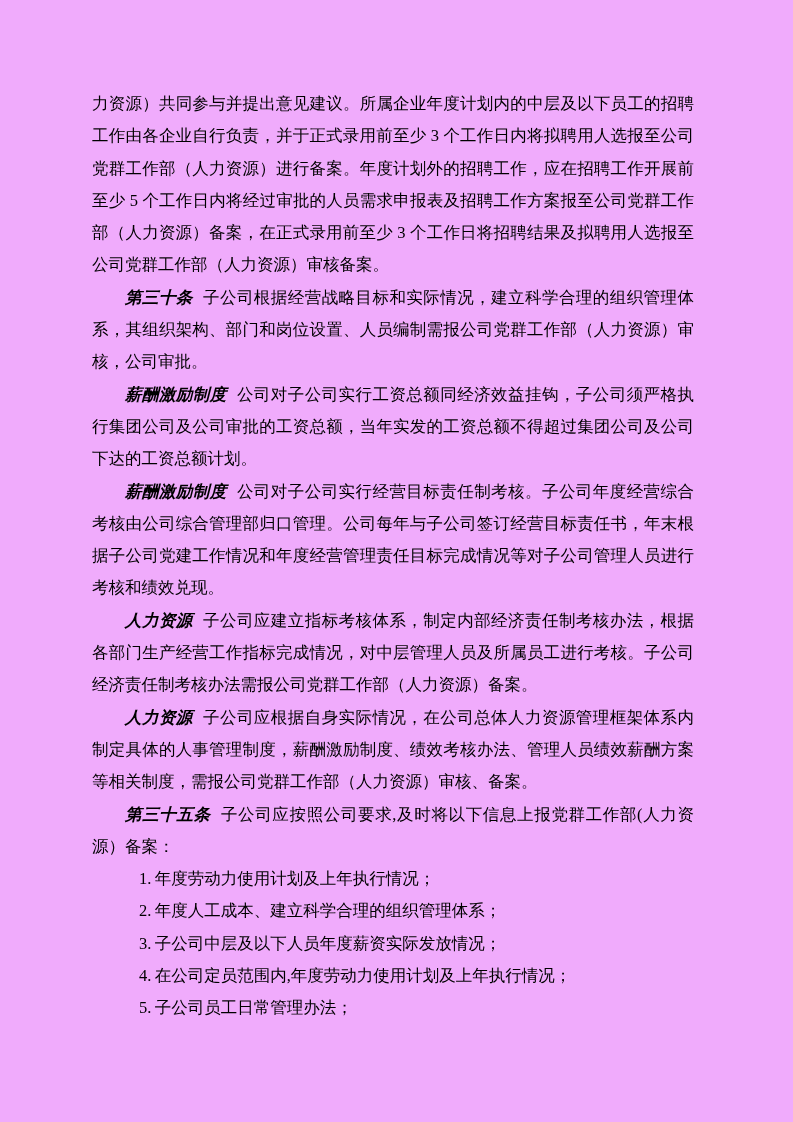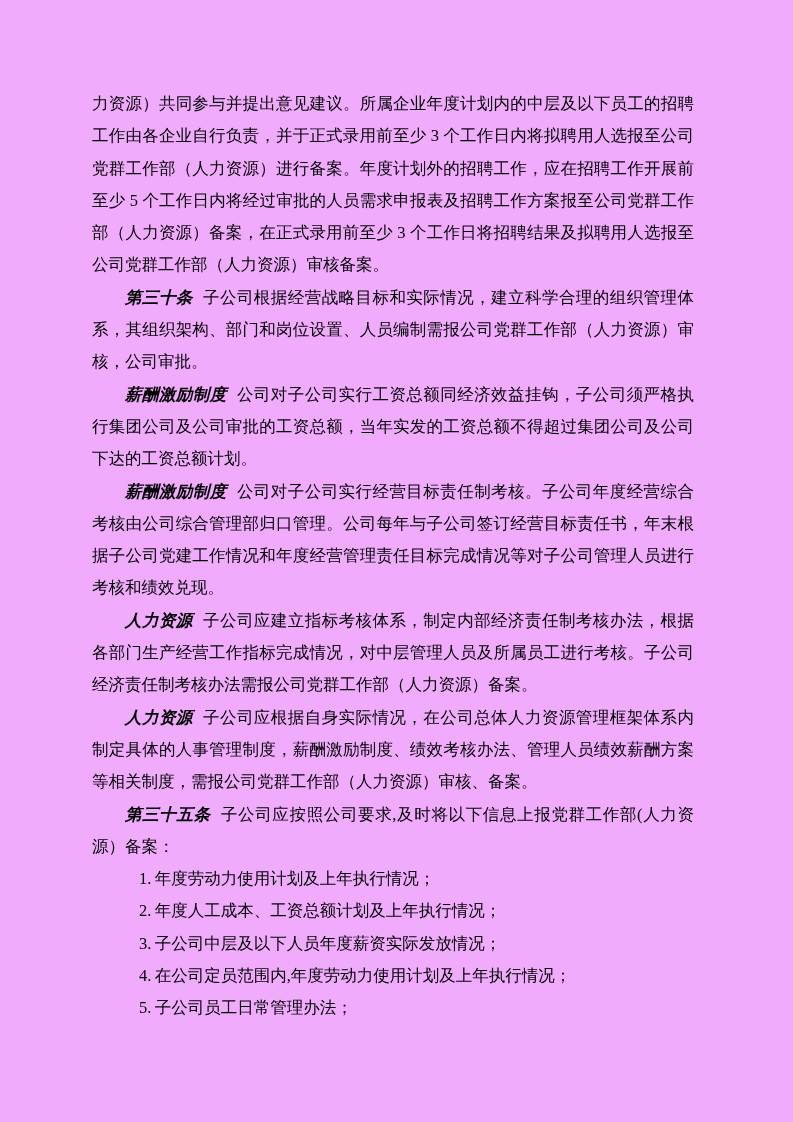--- a/index.html
+++ b/index.html
@@ -54,21 +54,21 @@
   <p class="article"><span class="article-label">薪酬激励制度</span><span>公司对子公司实行经营目标责任制考核。子公司年度经营综合考核由公司综合管理部归口管理。公司每年与子公司签订经营目标责任书，年末根据子公司党建工作情况和年度经营管理责任目标完成情况等对子公司管理人员进行考核和绩效兑现。</span></p>
 
   <p class="article"><span class="article-label">人力资源</span><span>子公司应建立指标考核体系，制定内部经济责任制考核办法，根据各部门生产经营工作指标完成情况，对中层管理人员及所属员工进行考核。子公司经济责任制考核办法需报公司党群工作部（人力资源）备案。</span></p>
 
   <p class="article"><span class="article-label">人力资源</span><span>子公司应根据自身实际情况，在公司总体人力资源管理框架体系内制定具体的人事管理制度，薪酬激励制度、绩效考核办法、管理人员绩效薪酬方案等相关制度，需报公司党群工作部（人力资源）审核、备案。</span></p>
 
   <p class="article"><span class="article-label">第三十五条</span><span>子公司应按照公司要求,及时将以下信息上报党群工作部(人力资源）备案：</span></p>
 
   <p class="list-item"><span class="list-number">1.</span> <span>年度劳动力使用计划及上年执行情况；</span></p>
 
-  <p class="list-item"><span class="list-number">2.</span> <span>年度人工成本、工资总额计划及上年执行情况；</span></p>
+  <p class="list-item"><span class="list-number">2.</span> <span>年度人工成本、建立科学合理的组织管理体系；</span></p>
 
   <p class="list-item"><span class="list-number">3.</span> <span>子公司中层及以下人员年度薪资实际发放情况；</span></p>
 
   <p class="list-item"><span class="list-number">4.</span> <span>在公司定员范围内,年度劳动力使用计划及上年执行情况；</span></p>
 
   <p class="list-item"><span class="list-number">5.</span> <span>子公司员工日常管理办法；</span></p>
 
 </div>
 
 </body></html>

